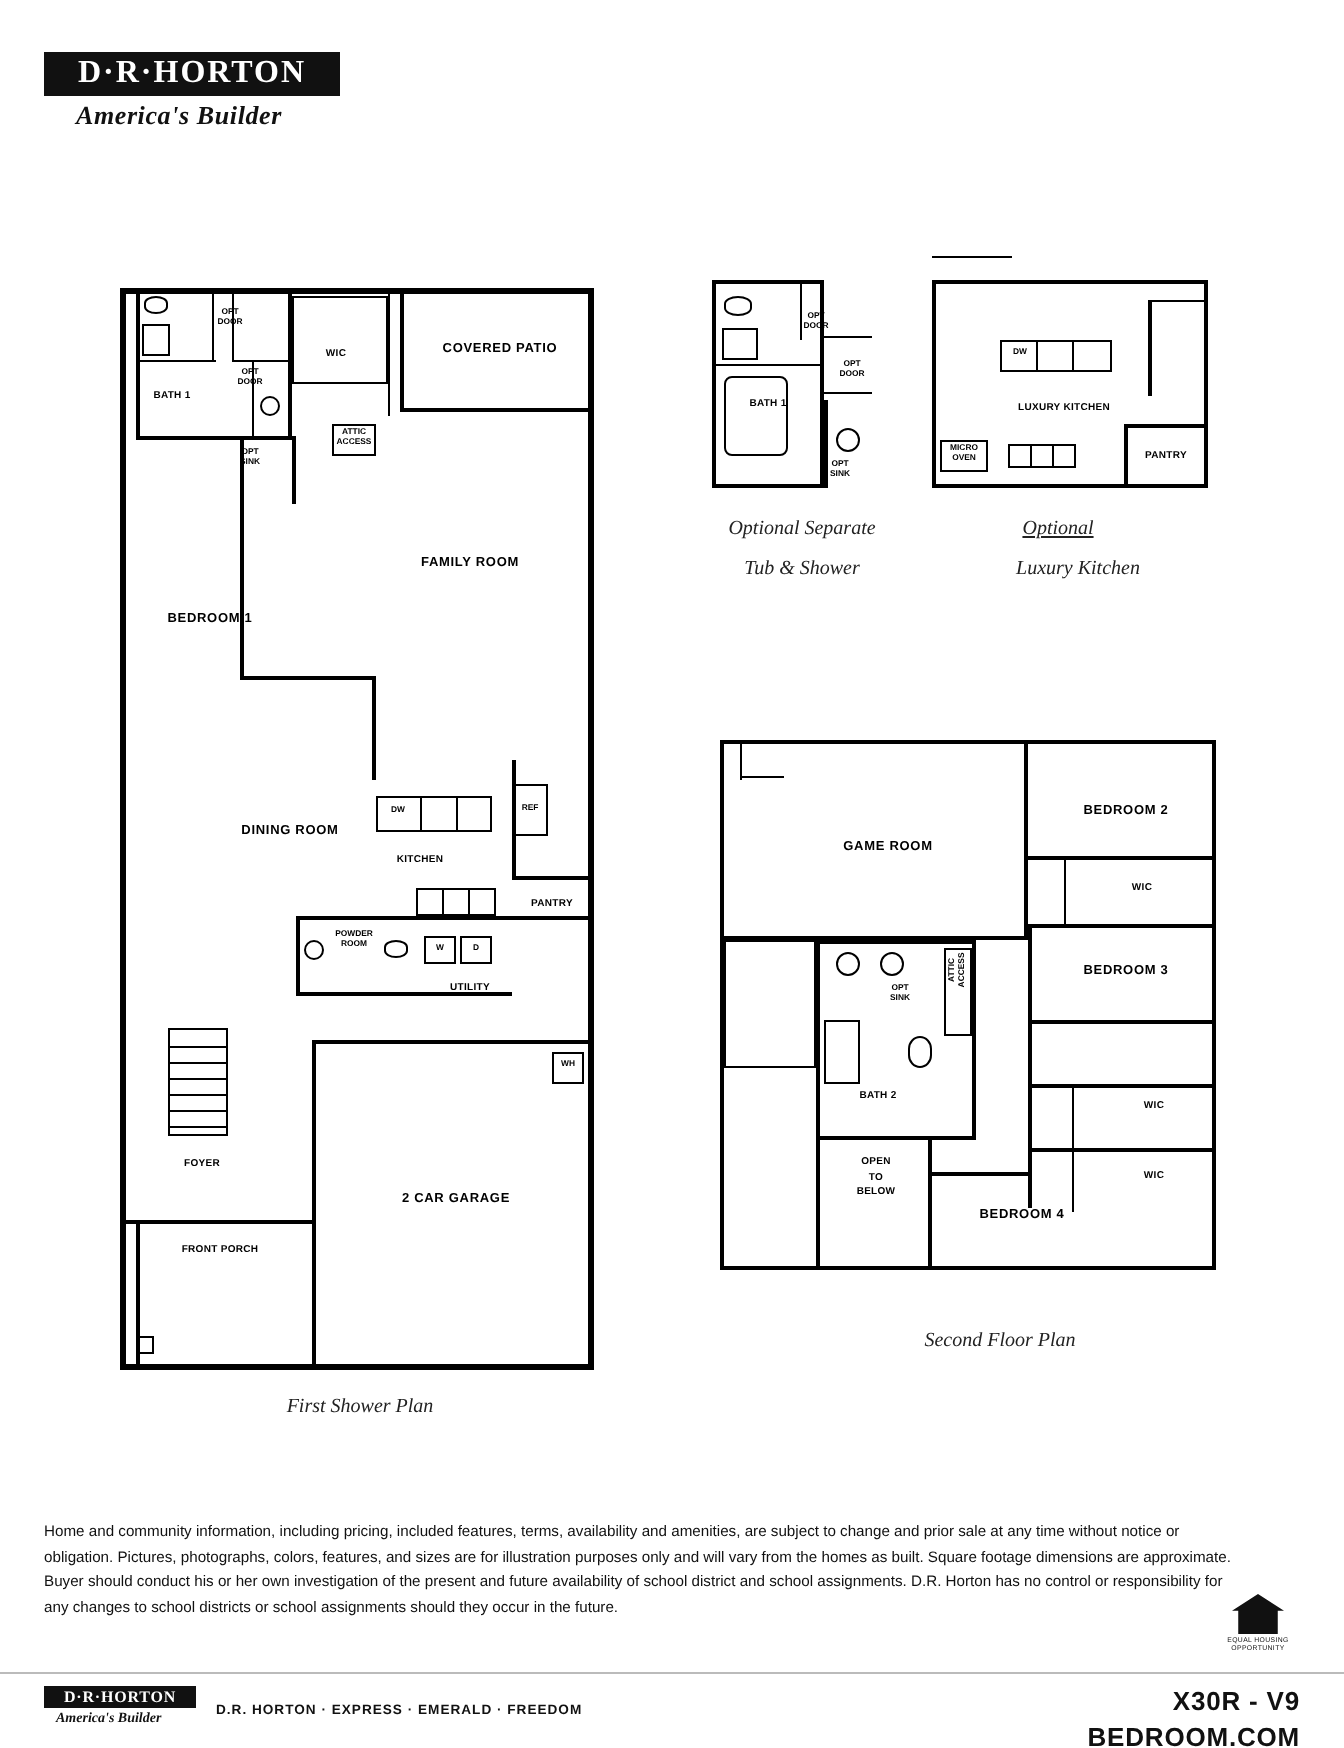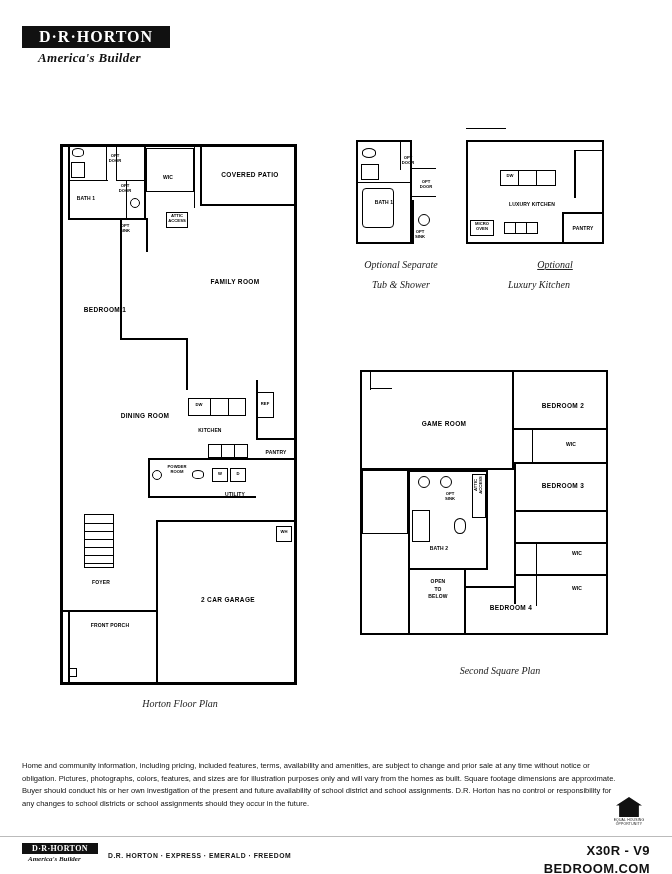--- a/index.html
+++ b/index.html
@@ -174,21 +174,21 @@
     <div class="wall" style="left:96px;top:380px;width:140px;height:2px;"></div>
     <div class="box-in" style="left:216px;top:386px;width:16px;height:16px;"></div>
     <div class="rm xs" style="left:216px;top:390px;width:16px;">WH</div>
     <div class="rm" style="left:110px;top:456px;width:116px;">2 CAR GARAGE</div>
 
     <div class="wall" style="left:0;top:470px;width:96px;height:2px;"></div>
     <div class="wall" style="left:8px;top:472px;width:2px;height:73px;"></div>
     <div class="rm sm" style="left:10px;top:483px;width:80px;">FRONT PORCH</div>
     <div class="sq" style="left:8px;top:528px;width:9px;height:9px;"></div>
   </div>
-  <div class="cap" style="left:110px;top:698px;width:140px;">Horton Floor Plan</div>
+  <div class="cap" style="left:110px;top:698px;width:140px;">First Shower Plan</div>
 
   <div class="plan" style="left:356px; top:140px; width:90px; height:110px;">
     <div class="wall" style="left:0;   top:0;  width:2px; height:104px;"></div>
     <div class="wall" style="left:0;   top:0;  width:56px;height:2px;"></div>
     <div class="wall" style="left:54px;top:0;  width:2px; height:104px;"></div>
     <div class="wall" style="left:0;   top:102px;width:56px;height:2px;"></div>
     <div class="thin" style="left:2px; top:42px; width:52px;height:1px;"></div>
     <div class="oval" style="left:6px;top:8px;width:14px;height:10px;"></div>
     <div class="sq" style="left:5px;top:24px;width:18px;height:16px;"></div>
     <div class="sq" style="left:6px;top:48px;width:32px;height:40px;border-radius:4px;"></div>
@@ -224,21 +224,21 @@
     <div class="box-in" style="left:38px;top:82px;width:34px;height:12px;"></div>
     <div class="thin" style="left:49px;top:82px;width:1px;height:12px;"></div>
     <div class="thin" style="left:60px;top:82px;width:1px;height:12px;"></div>
     <div class="wall" style="left:96px;top:72px;width:2px;height:32px;"></div>
     <div class="wall" style="left:96px;top:72px;width:42px;height:2px;"></div>
     <div class="rm sm" style="left:96px;top:86px;width:42px;">PANTRY</div>
     <div class="wall" style="left:108px;top:10px;width:2px;height:48px;"></div>
     <div class="thin" style="left:110px;top:10px;width:26px;height:1px;"></div>
     <div class="thin" style="left:0;top:-12px;width:40px;height:1px;"></div>
   </div>
-  <div class="cap" style="left:490px;top:259px;width:130px;text-decoration:underline;">Optional</div>
+  <div class="cap" style="left:464px;top:259px;width:130px;text-decoration:underline;">Optional</div>
   <div class="cap" style="left:474px;top:279px;width:130px;">Luxury Kitchen</div>
 
   <div class="plan" style="left:360px; top:370px; width:250px; height:275px;">
 
     <div class="wall" style="left:0;   top:0;   width:2px;  height:265px;"></div>
     <div class="wall" style="left:0;   top:0;   width:248px;height:2px;"></div>
     <div class="wall" style="left:246px;top:0;  width:2px;  height:265px;"></div>
     <div class="wall" style="left:0;   top:263px;width:248px;height:2px;"></div>
 
     <div class="wall" style="left:0;   top:98px; width:154px;height:2px;"></div>
@@ -291,21 +291,21 @@
 
     <div class="wall" style="left:48px;top:200px;width:2px;height:64px;"></div>
     <div class="wall" style="left:104px;top:200px;width:2px;height:64px;"></div>
     <div class="rm sm" style="left:52px;top:208px;width:52px;white-space:pre-line;line-height:1.5;">OPEN
 TO
 BELOW</div>
 
     <div class="wall" style="left:106px;top:216px;width:48px;height:2px;"></div>
     <div class="rm" style="left:108px;top:234px;width:86px;">BEDROOM 4</div>
   </div>
-  <div class="cap" style="left:430px;top:665px;width:140px;">Second Square Plan</div>
+  <div class="cap" style="left:430px;top:665px;width:140px;">Second Floor Plan</div>
 
   <div class="disclaimer">Home and community information, including pricing, included features, terms, availability and amenities, are subject to change and prior sale at any time without notice or obligation. Pictures, photographs, colors, features, and sizes are for illustration purposes only and will vary from the homes as built.  Square footage dimensions are approximate. Buyer should conduct his or her own investigation of the present and future availability of school district and school assignments.  D.R. Horton has no control or responsibility for any changes to school districts or school assignments should they occur in the future.</div>
 
   <div class="eho">
     <div class="house"></div>
     <div class="txt">EQUAL HOUSING OPPORTUNITY</div>
   </div>
 
   <div class="footbar"></div>
   <div id="logo2">

